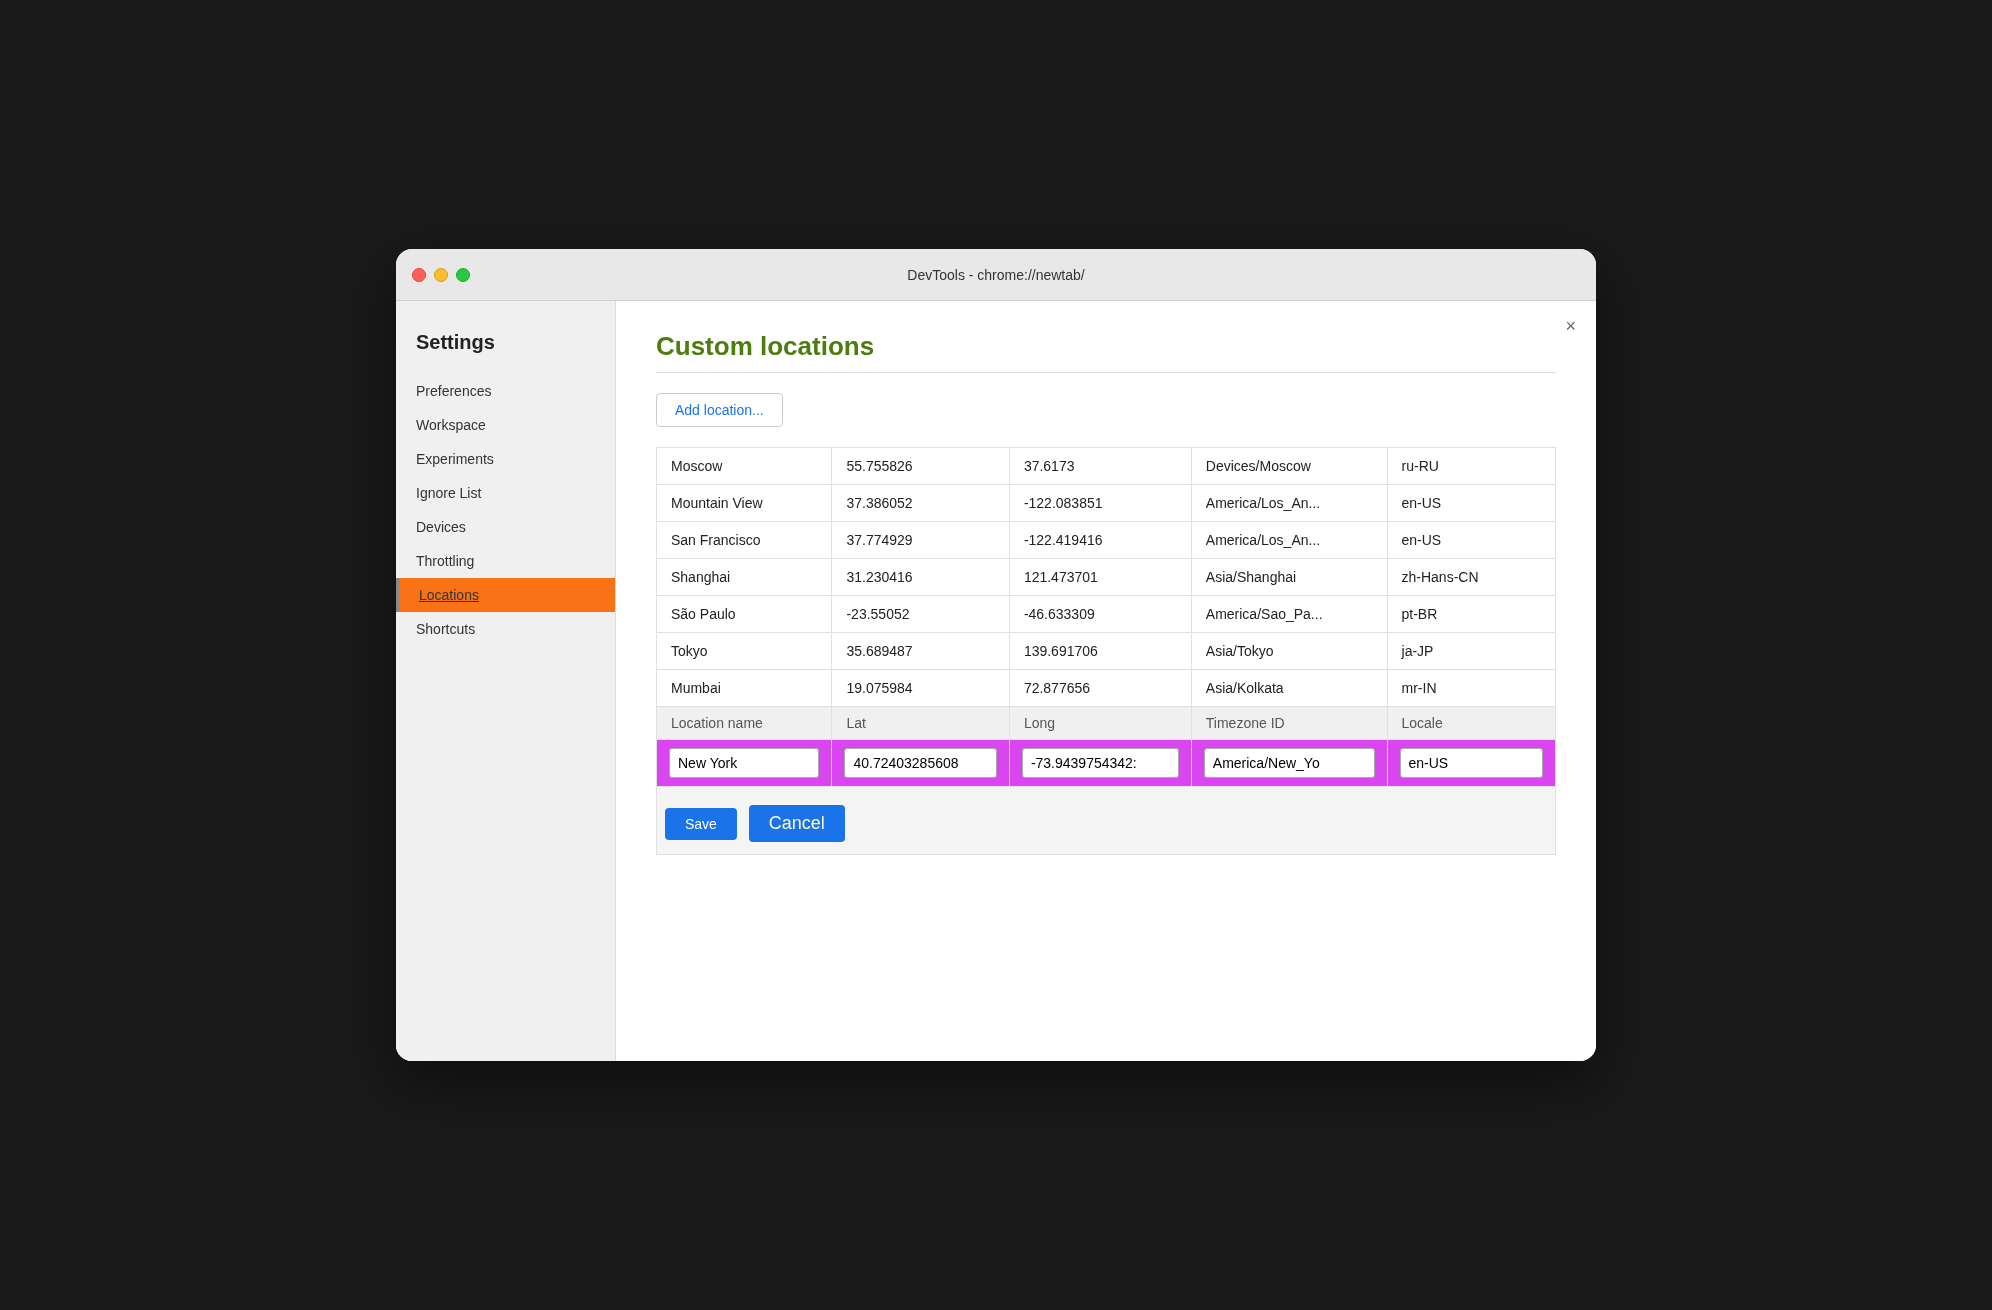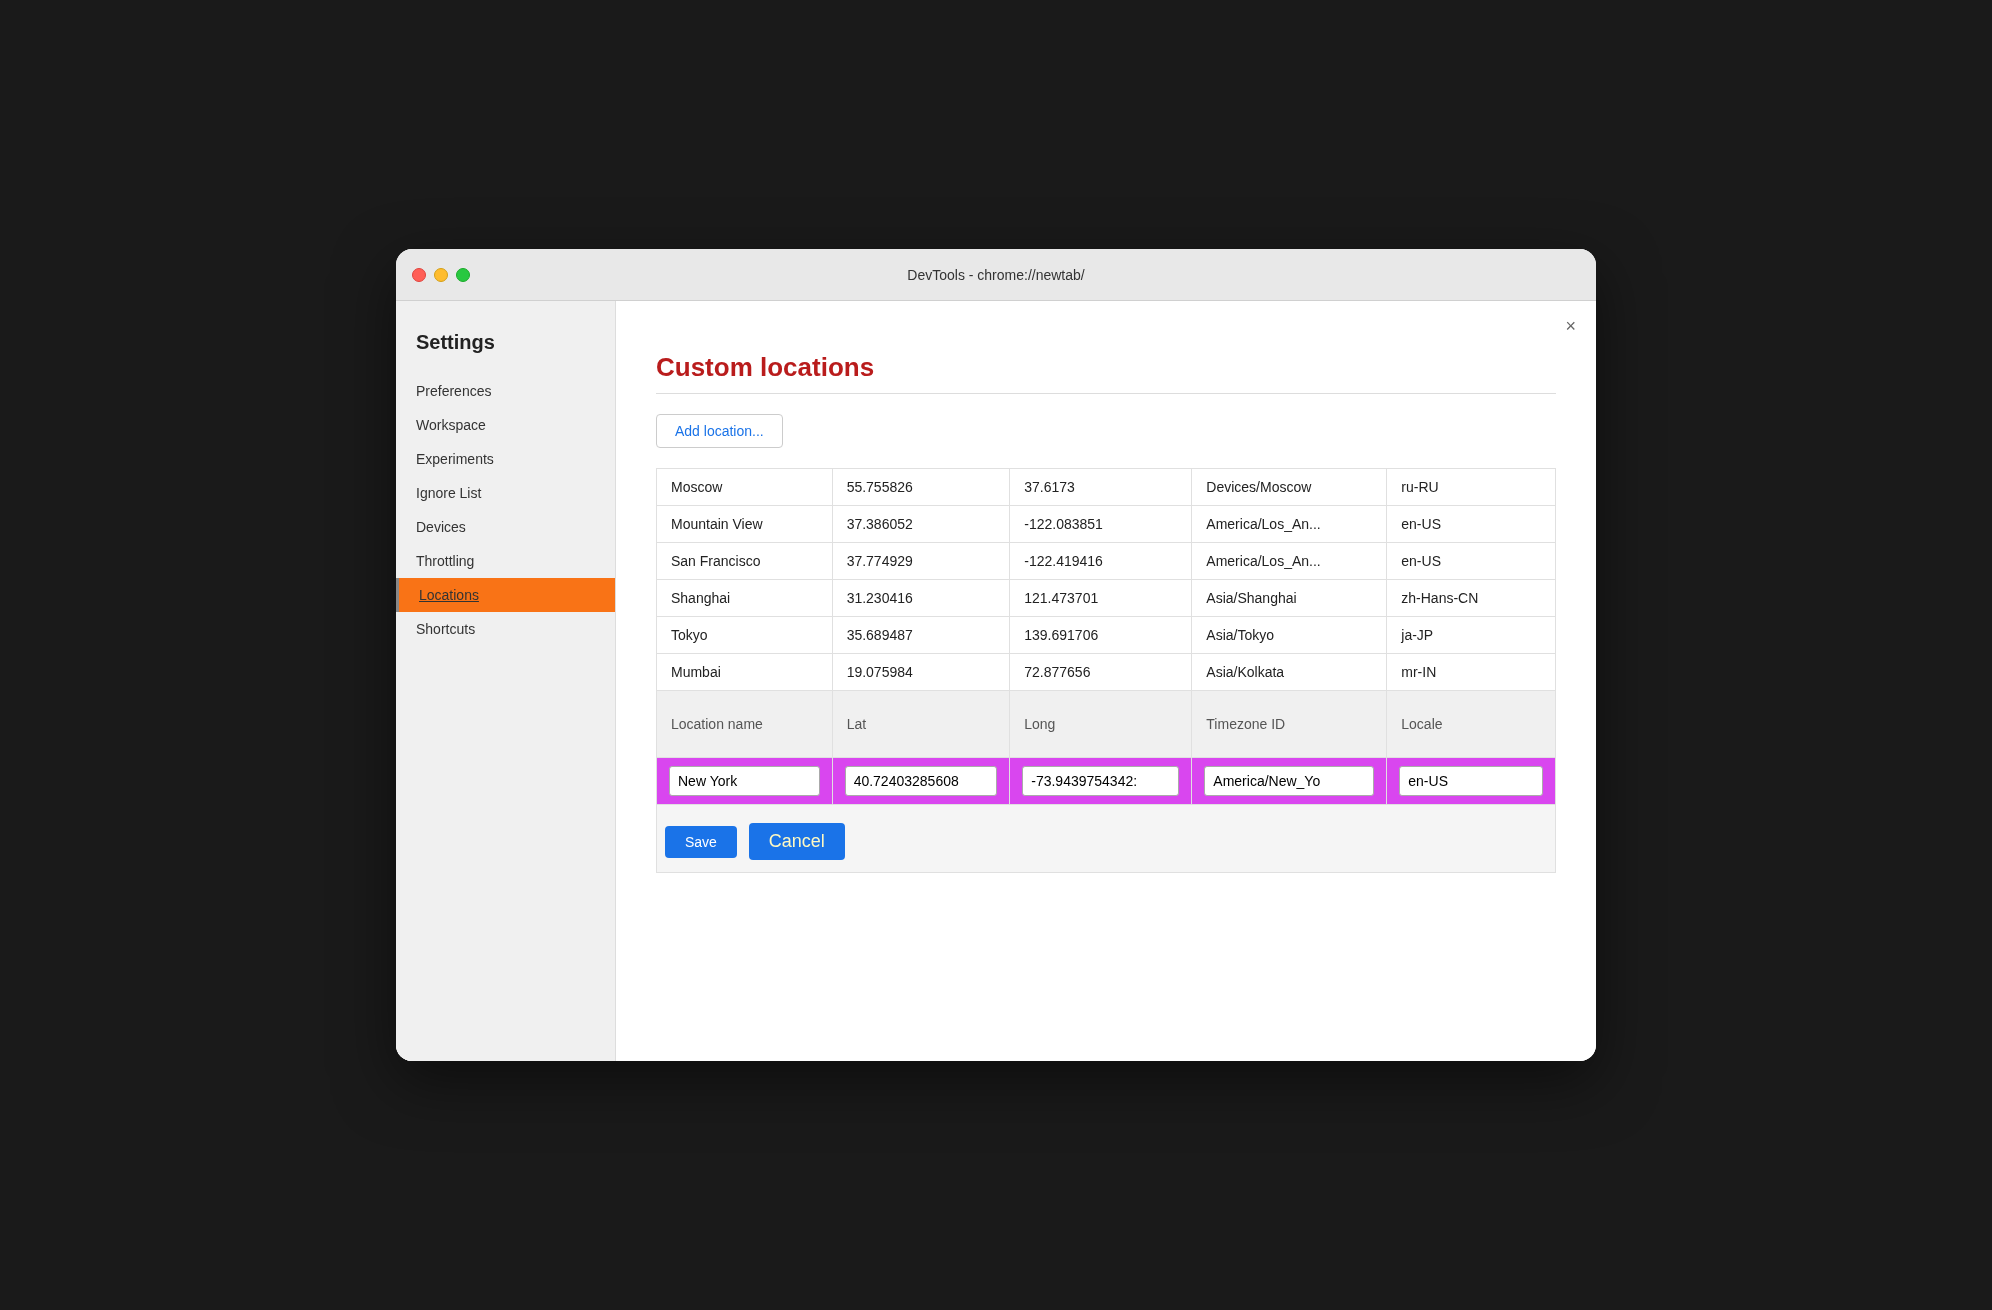--- a/index.html
+++ b/index.html
@@ -108,23 +108,22 @@
       color: #666;
       cursor: pointer;
       background: none;
       border: none;
       line-height: 1;
     }
 
     .main-title {
       font-size: 26px;
       font-weight: 600;
-      color: #b91c1c;
+      color: #4d7c0f;
       margin-bottom: 10px;
-      margin-top: 21px;
     }
 
     .divider {
       height: 1px;
       background: #ddd;
       margin-bottom: 20px;
     }
 
     .add-location-btn {
       background: #fff;
@@ -153,21 +152,21 @@
 
     .locations-table tr:first-child td {
       border-top: 1px solid #e0e0e0;
     }
 
     .new-row {
       background: #f5f5f5;
     }
 
     .new-row td {
-      padding: 25px 14px;
+      padding: 8px 14px;
       font-size: 14px;
       color: #555;
       font-weight: 500;
       background: #f0f0f0;
     }
 
     .new-row-inputs td {
       padding: 8px 12px;
       background: #d946ef;
     }
@@ -271,20 +270,27 @@
               <td>en-US</td>
             </tr>
             <tr>
               <td>Shanghai</td>
               <td>31.230416</td>
               <td>121.473701</td>
               <td>Asia/Shanghai</td>
               <td>zh-Hans-CN</td>
             </tr>
             <tr>
+              <td>São Paulo</td>
+              <td>-23.55052</td>
+              <td>-46.633309</td>
+              <td>America/Sao_Pa...</td>
+              <td>pt-BR</td>
+            </tr>
+            <tr>
               <td>Tokyo</td>
               <td>35.689487</td>
               <td>139.691706</td>
               <td>Asia/Tokyo</td>
               <td>ja-JP</td>
             </tr>
             <tr>
               <td>Mumbai</td>
               <td>19.075984</td>
               <td>72.877656</td>

